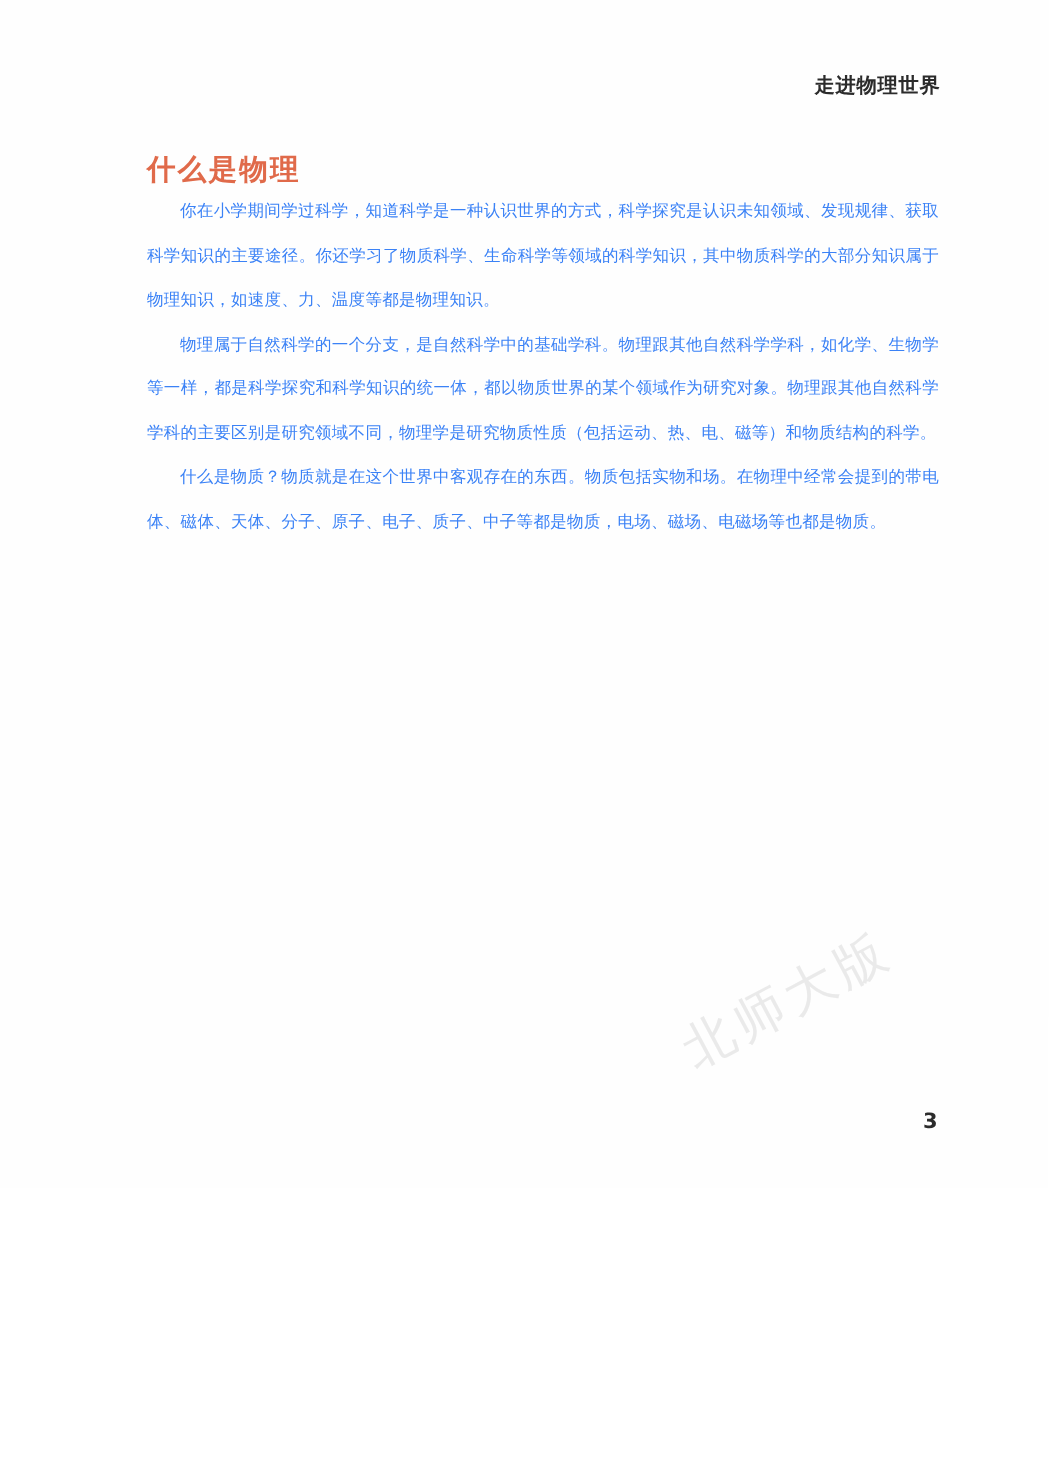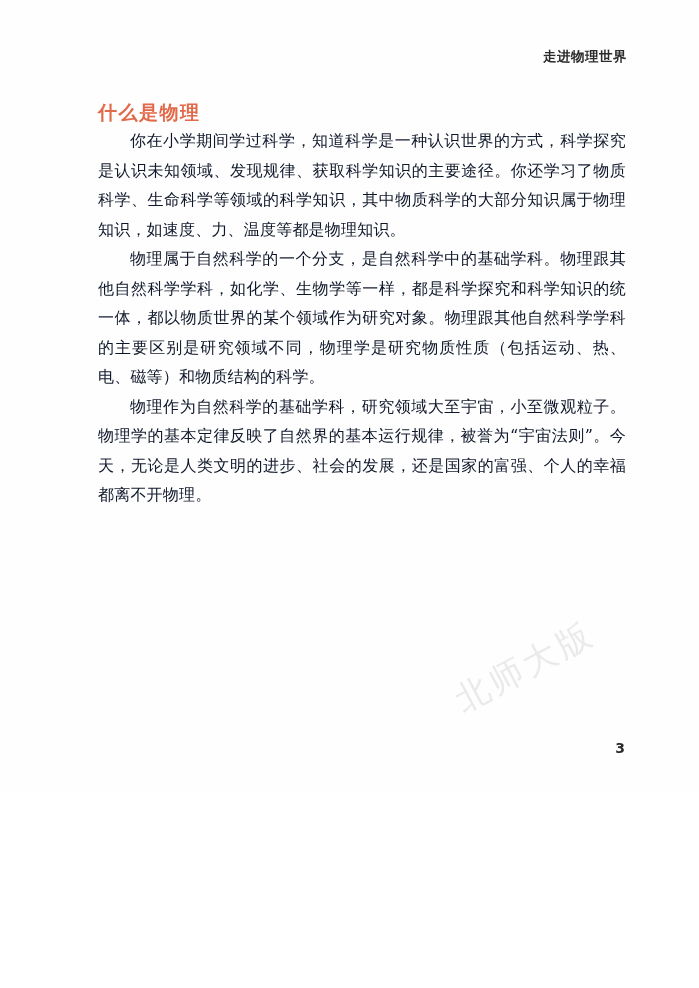--- a/index.html
+++ b/index.html
@@ -51,27 +51,27 @@
     font-size: 19px;
     letter-spacing: 1.5px;
     color: #e06a4a;
   }
 
   .section-1-title { margin-bottom: 24px; }
   .section-2-title { margin-top: 44px; margin-bottom: 22px; }
 
   p.body-par {
     margin: 0 0 0 0;
-    font-size: 16px;
+    font-size: 11px;
     line-height: 29.5px;
     text-align: justify;
     text-align-last: left;
     text-indent: 2em;
     letter-spacing: 0.2px;
-    color: #0f172a;
+    color: #3b82f6;
   }
 
   p.body-par + p.body-par { margin-top: 0; }
 
   
   .page-number {
     position: absolute;
     right: 74px;
     bottom: 36px;
     font-family: "DejaVu Sans", "Liberation Sans", sans-serif;
@@ -110,24 +110,24 @@
   <div class="running-head">走进物理世界</div>
 
   <div class="content">
 
     <h2 class="section-title section-1-title">什么是物理</h2>
 
     <p class="body-par">你在小学期间学过科学，知道科学是一种认识世界的方式，科学探究是认识未知领域、发现规律、获取科学知识的主要途径。你还学习了物质科学、生命科学等领域的科学知识，其中物质科学的大部分知识属于物理知识，如速度、力、温度等都是物理知识。</p>
 
     <p class="body-par">物理属于自然科学的一个分支，是自然科学中的基础学科。物理跟其他自然科学学科，如化学、生物学等一样，都是科学探究和科学知识的统一体，都以物质世界的某个领域作为研究对象。物理跟其他自然科学学科的主要区别是研究领域不同，物理学是研究物质性质（包括运动、热、电、磁等）和物质结构的科学。</p>
 
+    <p class="body-par">什么是物质？物质就是在这个世界中客观存在的东西。物质包括实物和场。在物理中经常会提到的带电体、磁体、天体、分子、原子、电子、质子、中子等都是物质，电场、磁场、电磁场等也都是物质。</p>
 
 
 
-    <p class="body-par">物理作为自然科学的基础学科，研究领域大至宇宙，小至微观粒子。物理学的基本定律反映了自然界的基本运行规律，被誉为“宇宙法则”。今天，无论是人类文明的进步、社会的发展，还是国家的富强、个人的幸福都离不开物理。</p>
 
 
   </div>
 
   <div class="watermark">
     <div class="watermark-text">北师大版</div>
   </div>
 
   <div class="page-number">3</div>
 

